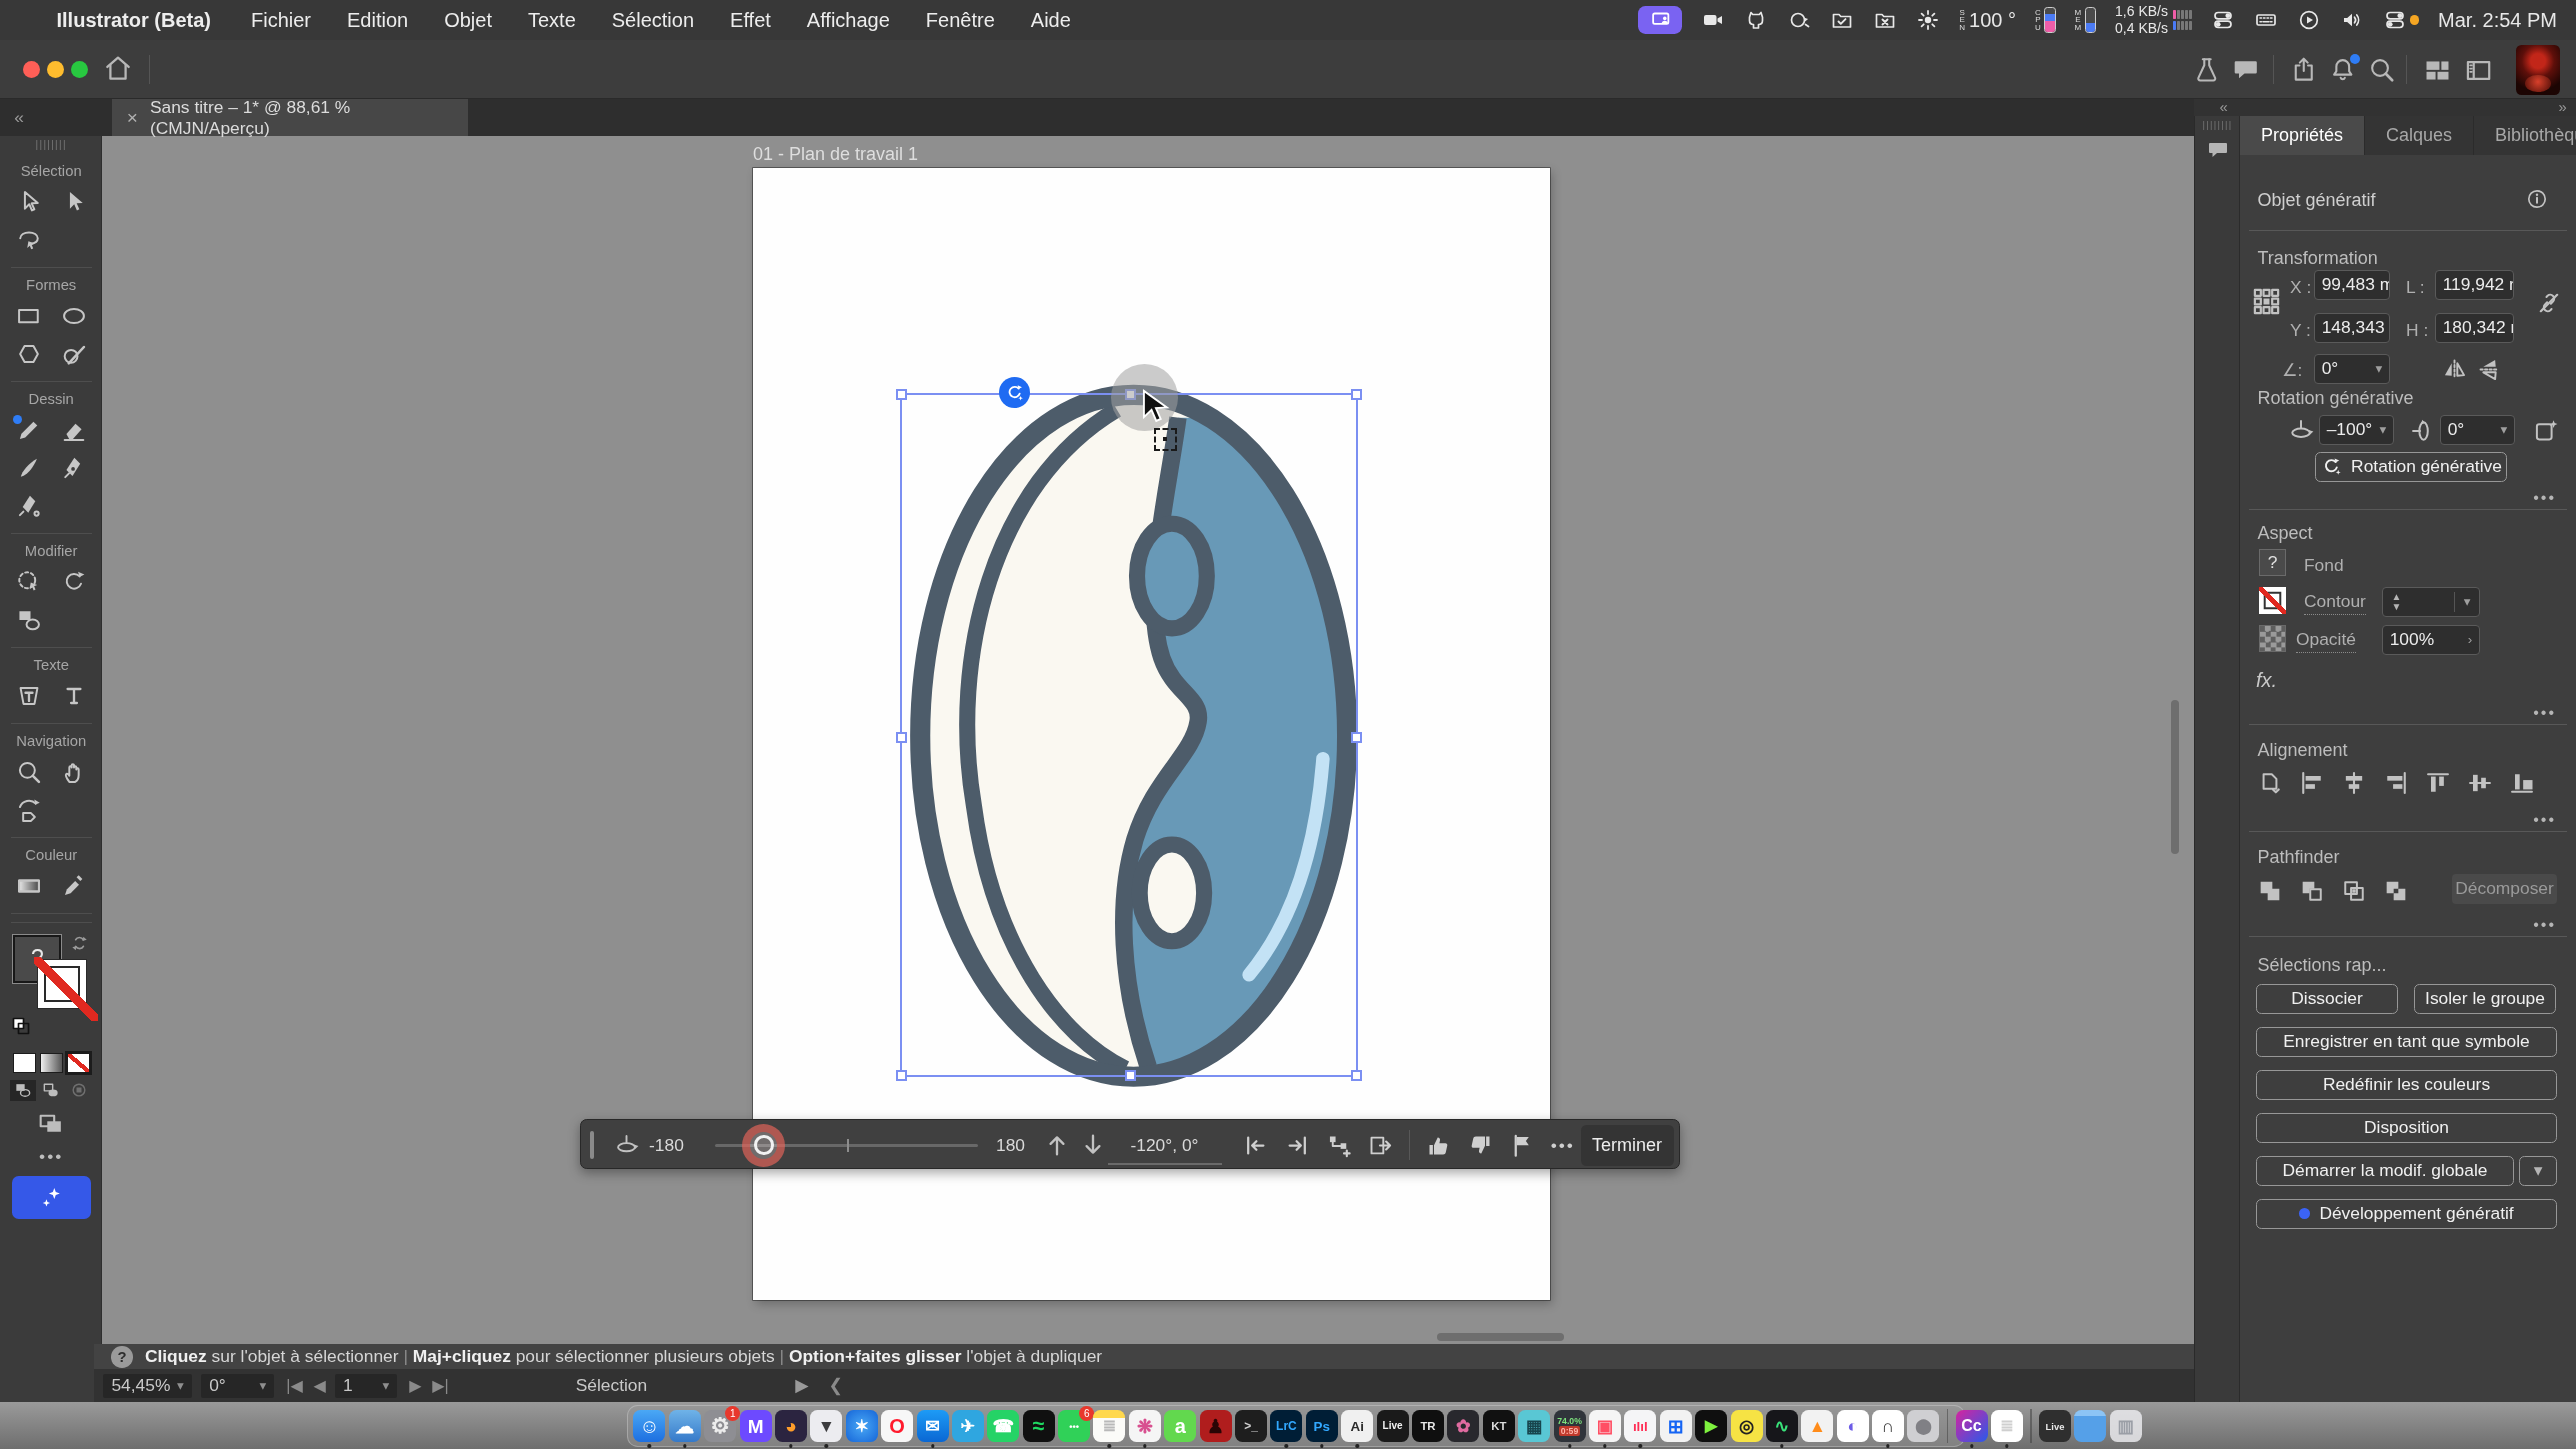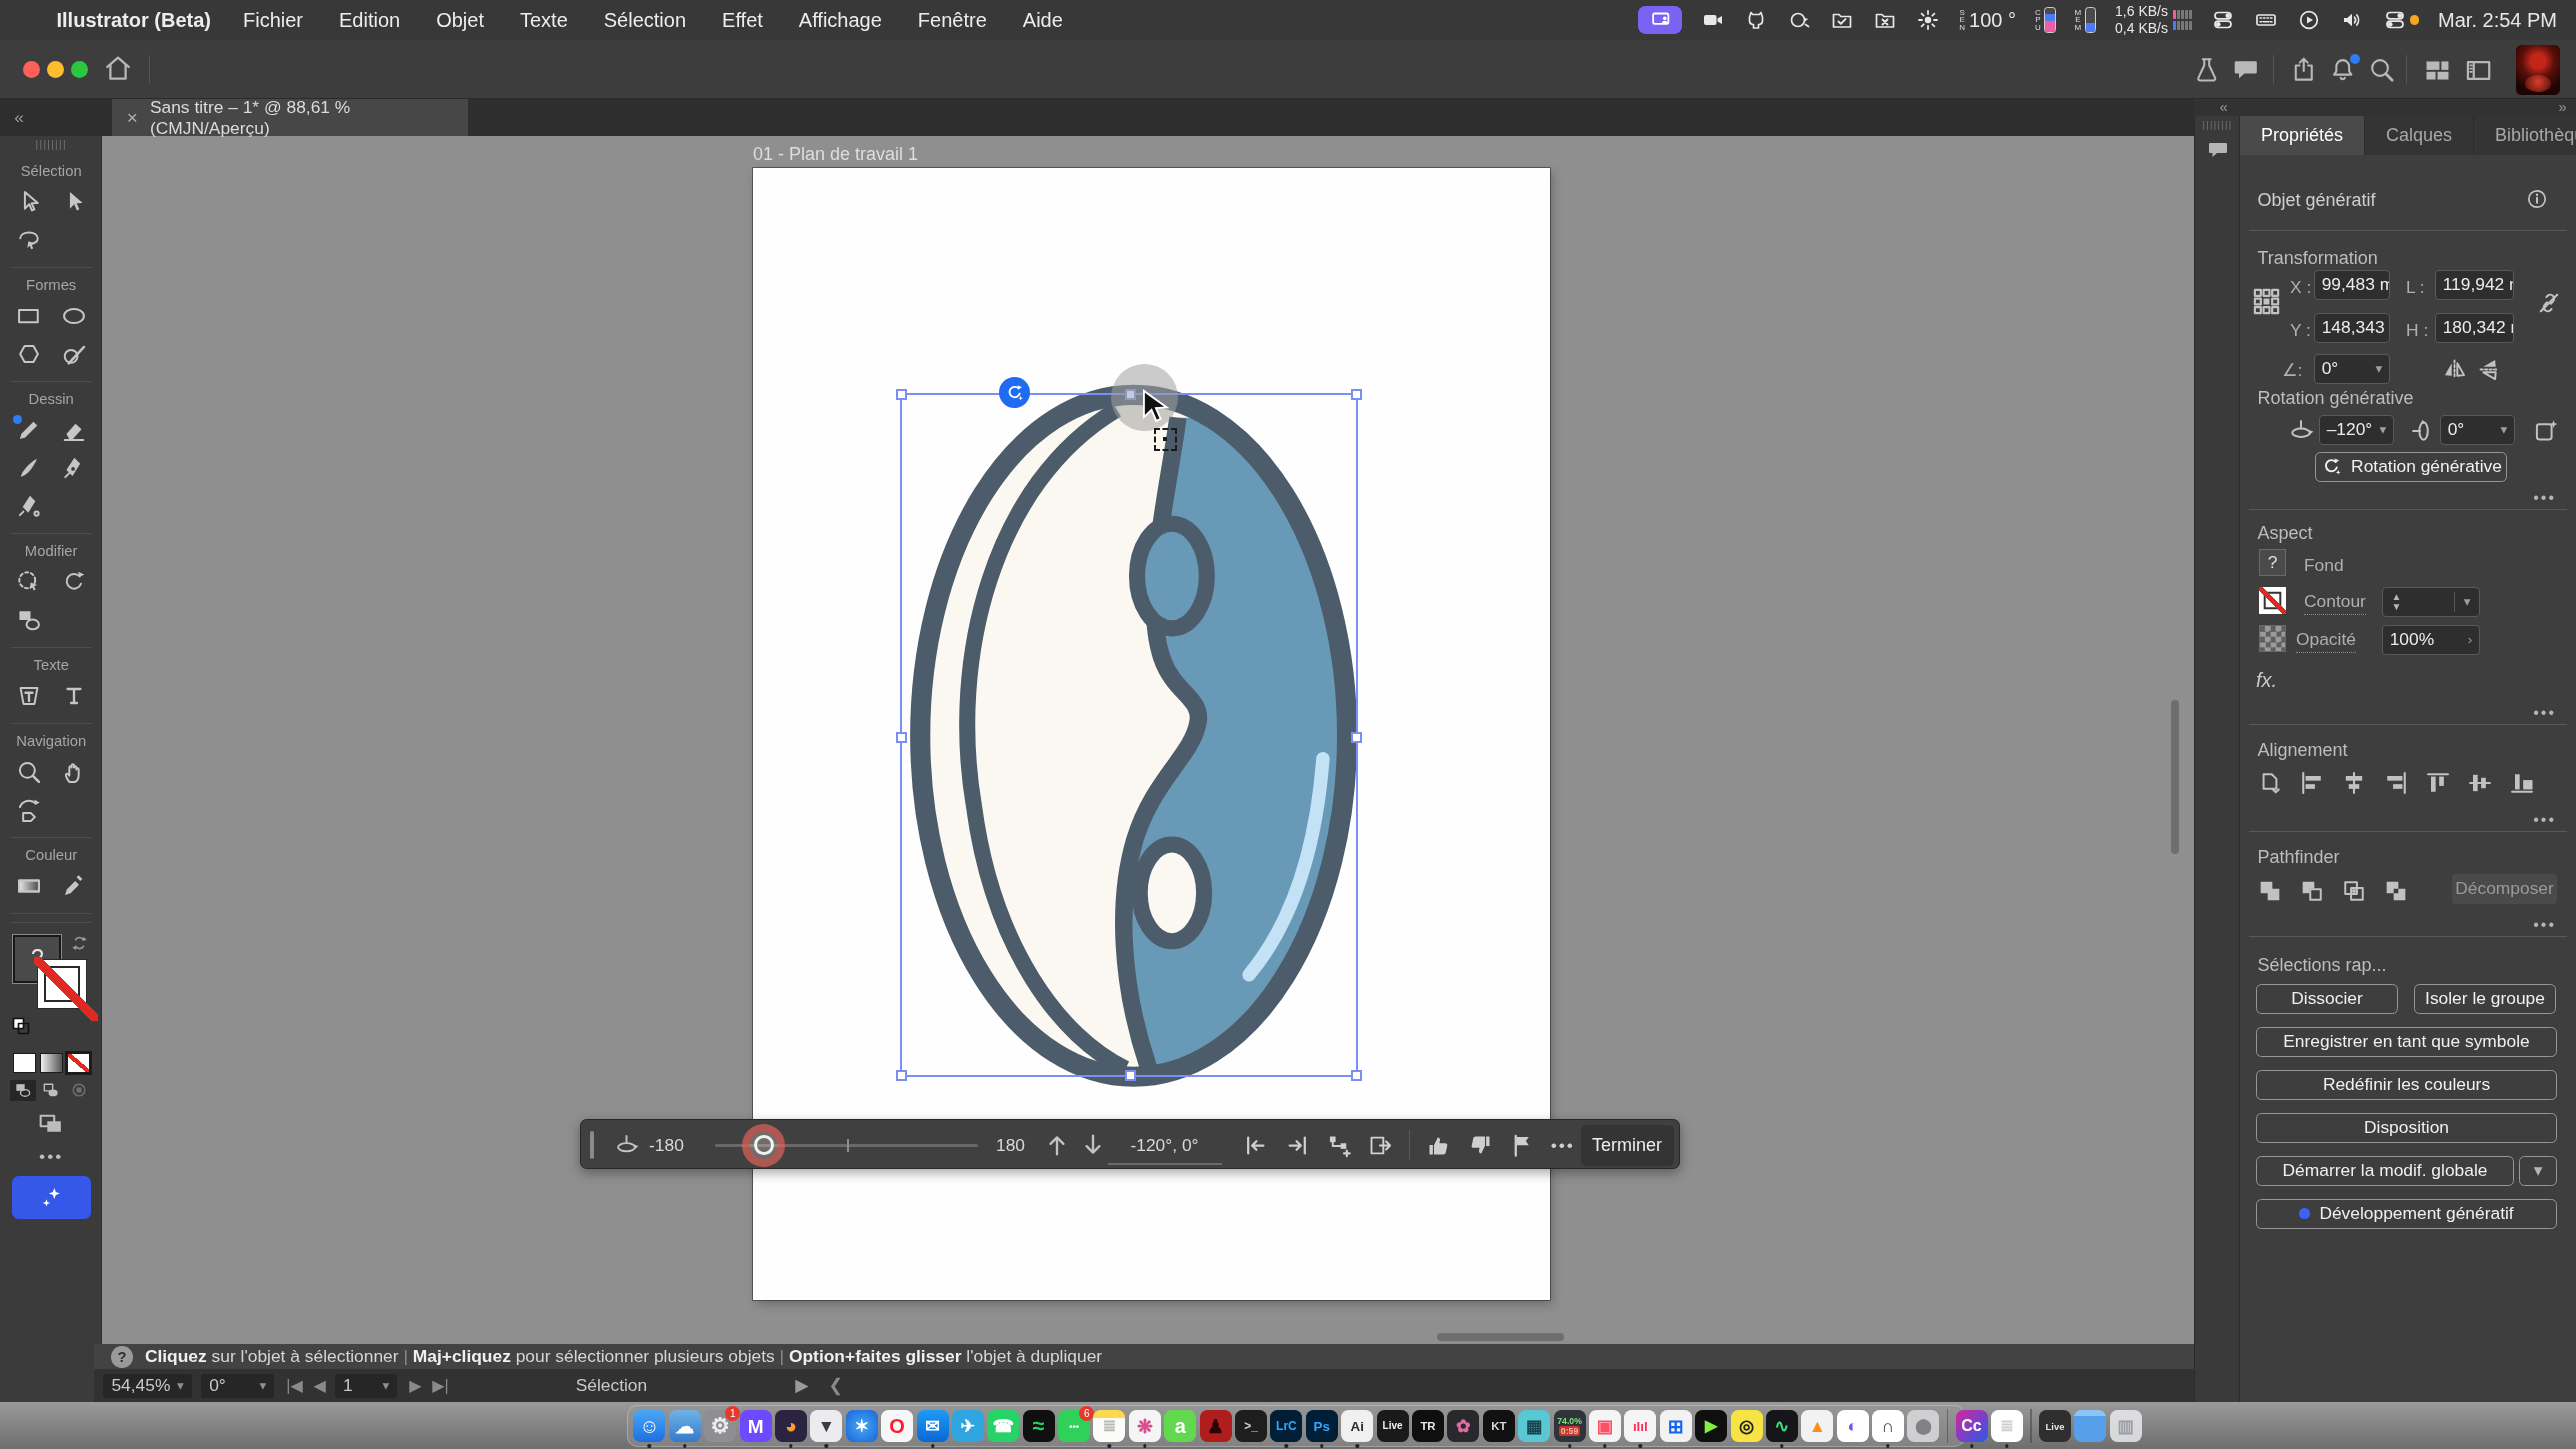--- a/index.html
+++ b/index.html
@@ -4,21 +4,21 @@
 <style>
 *{margin:0;padding:0;box-sizing:border-box}
 html,body{width:2576px;height:1449px;overflow:hidden}
 body{position:relative;background:#8f8f8f;font-family:"Liberation Sans",sans-serif;color:#d8d8d8;-webkit-font-smoothing:antialiased}
 .abs{position:absolute}
 svg.ic{fill:none;stroke:currentColor;stroke-width:1.7;stroke-linecap:round;stroke-linejoin:round;display:block}
 svg.ic .f{fill:currentColor;stroke:none}
 
 #menubar{left:0;top:0;width:2576px;height:40px;background:#383838;display:flex;align-items:center;color:#ededed;font-size:20px;z-index:50}
 #menubar .apple{font-size:23px;margin:0 29.5px 0 27px;color:#fff}
-#menubar .appname{font-weight:bold;margin-right:32px}
+#menubar .appname{font-weight:bold;margin-right:40px}
 #menu-items{display:flex;gap:36px}
 #mb-status{margin-left:auto;display:flex;align-items:center;gap:19px;padding-right:19px;color:#e8e8e8}
 .pill{width:44px;height:28px;border-radius:7.4px;background:#7a63f2;display:flex;align-items:center;justify-content:center;color:#fff}
 .vlabel{font-size:8px;line-height:7.4px;letter-spacing:0;color:#ddd;text-align:center}
 .meterpill{width:11.4px;height:25.5px;border:1.3px solid #cfcfcf;border-radius:3.4px;position:relative;overflow:hidden;background:#4a4a4a}
 .meterfill{position:absolute;left:0;right:0}
 .netbars{display:flex;flex-direction:column;gap:2px}
 .netrow{display:flex;gap:1.3px;align-items:flex-end}
 .netbar{width:2.7px;height:9.4px;background:#787878;border-radius:0.7px}
 
@@ -843,21 +843,21 @@
 
     <span class="sec-label" style="top:233px">Rotation générative</span>
     <span class="pic" style="left:47px;top:262px">
         <svg class="ic" style="width:28px;height:28px" viewBox="0 0 24 24">
           <ellipse cx="12" cy="13.5" rx="7.5" ry="3.6"></ellipse>
           <path class="f" d="M18.6 11.2l1.2 3.8 2.8-2.6z"></path>
           <path d="M12 3.5v6"></path>
         </svg>
       </span>
     <div class="fld" style="left:79px;top:260px;width:75px">
-        <span>–120°</span>
+        <span>–100°</span>
         <span class="chev">▾</span>
       </div>
     <span class="pic" style="left:169px;top:262px">
         <svg class="ic" style="width:28px;height:28px" viewBox="0 0 24 24">
           <ellipse cx="12.5" cy="12" rx="3.6" ry="7.5"></ellipse>
           <path class="f" d="M10.2 6.4l3.8-1.2-2.6-2.8z"></path>
           <path d="M3.5 12h6"></path>
         </svg>
       </span>
     <div class="fld" style="left:200px;top:260px;width:75px">

